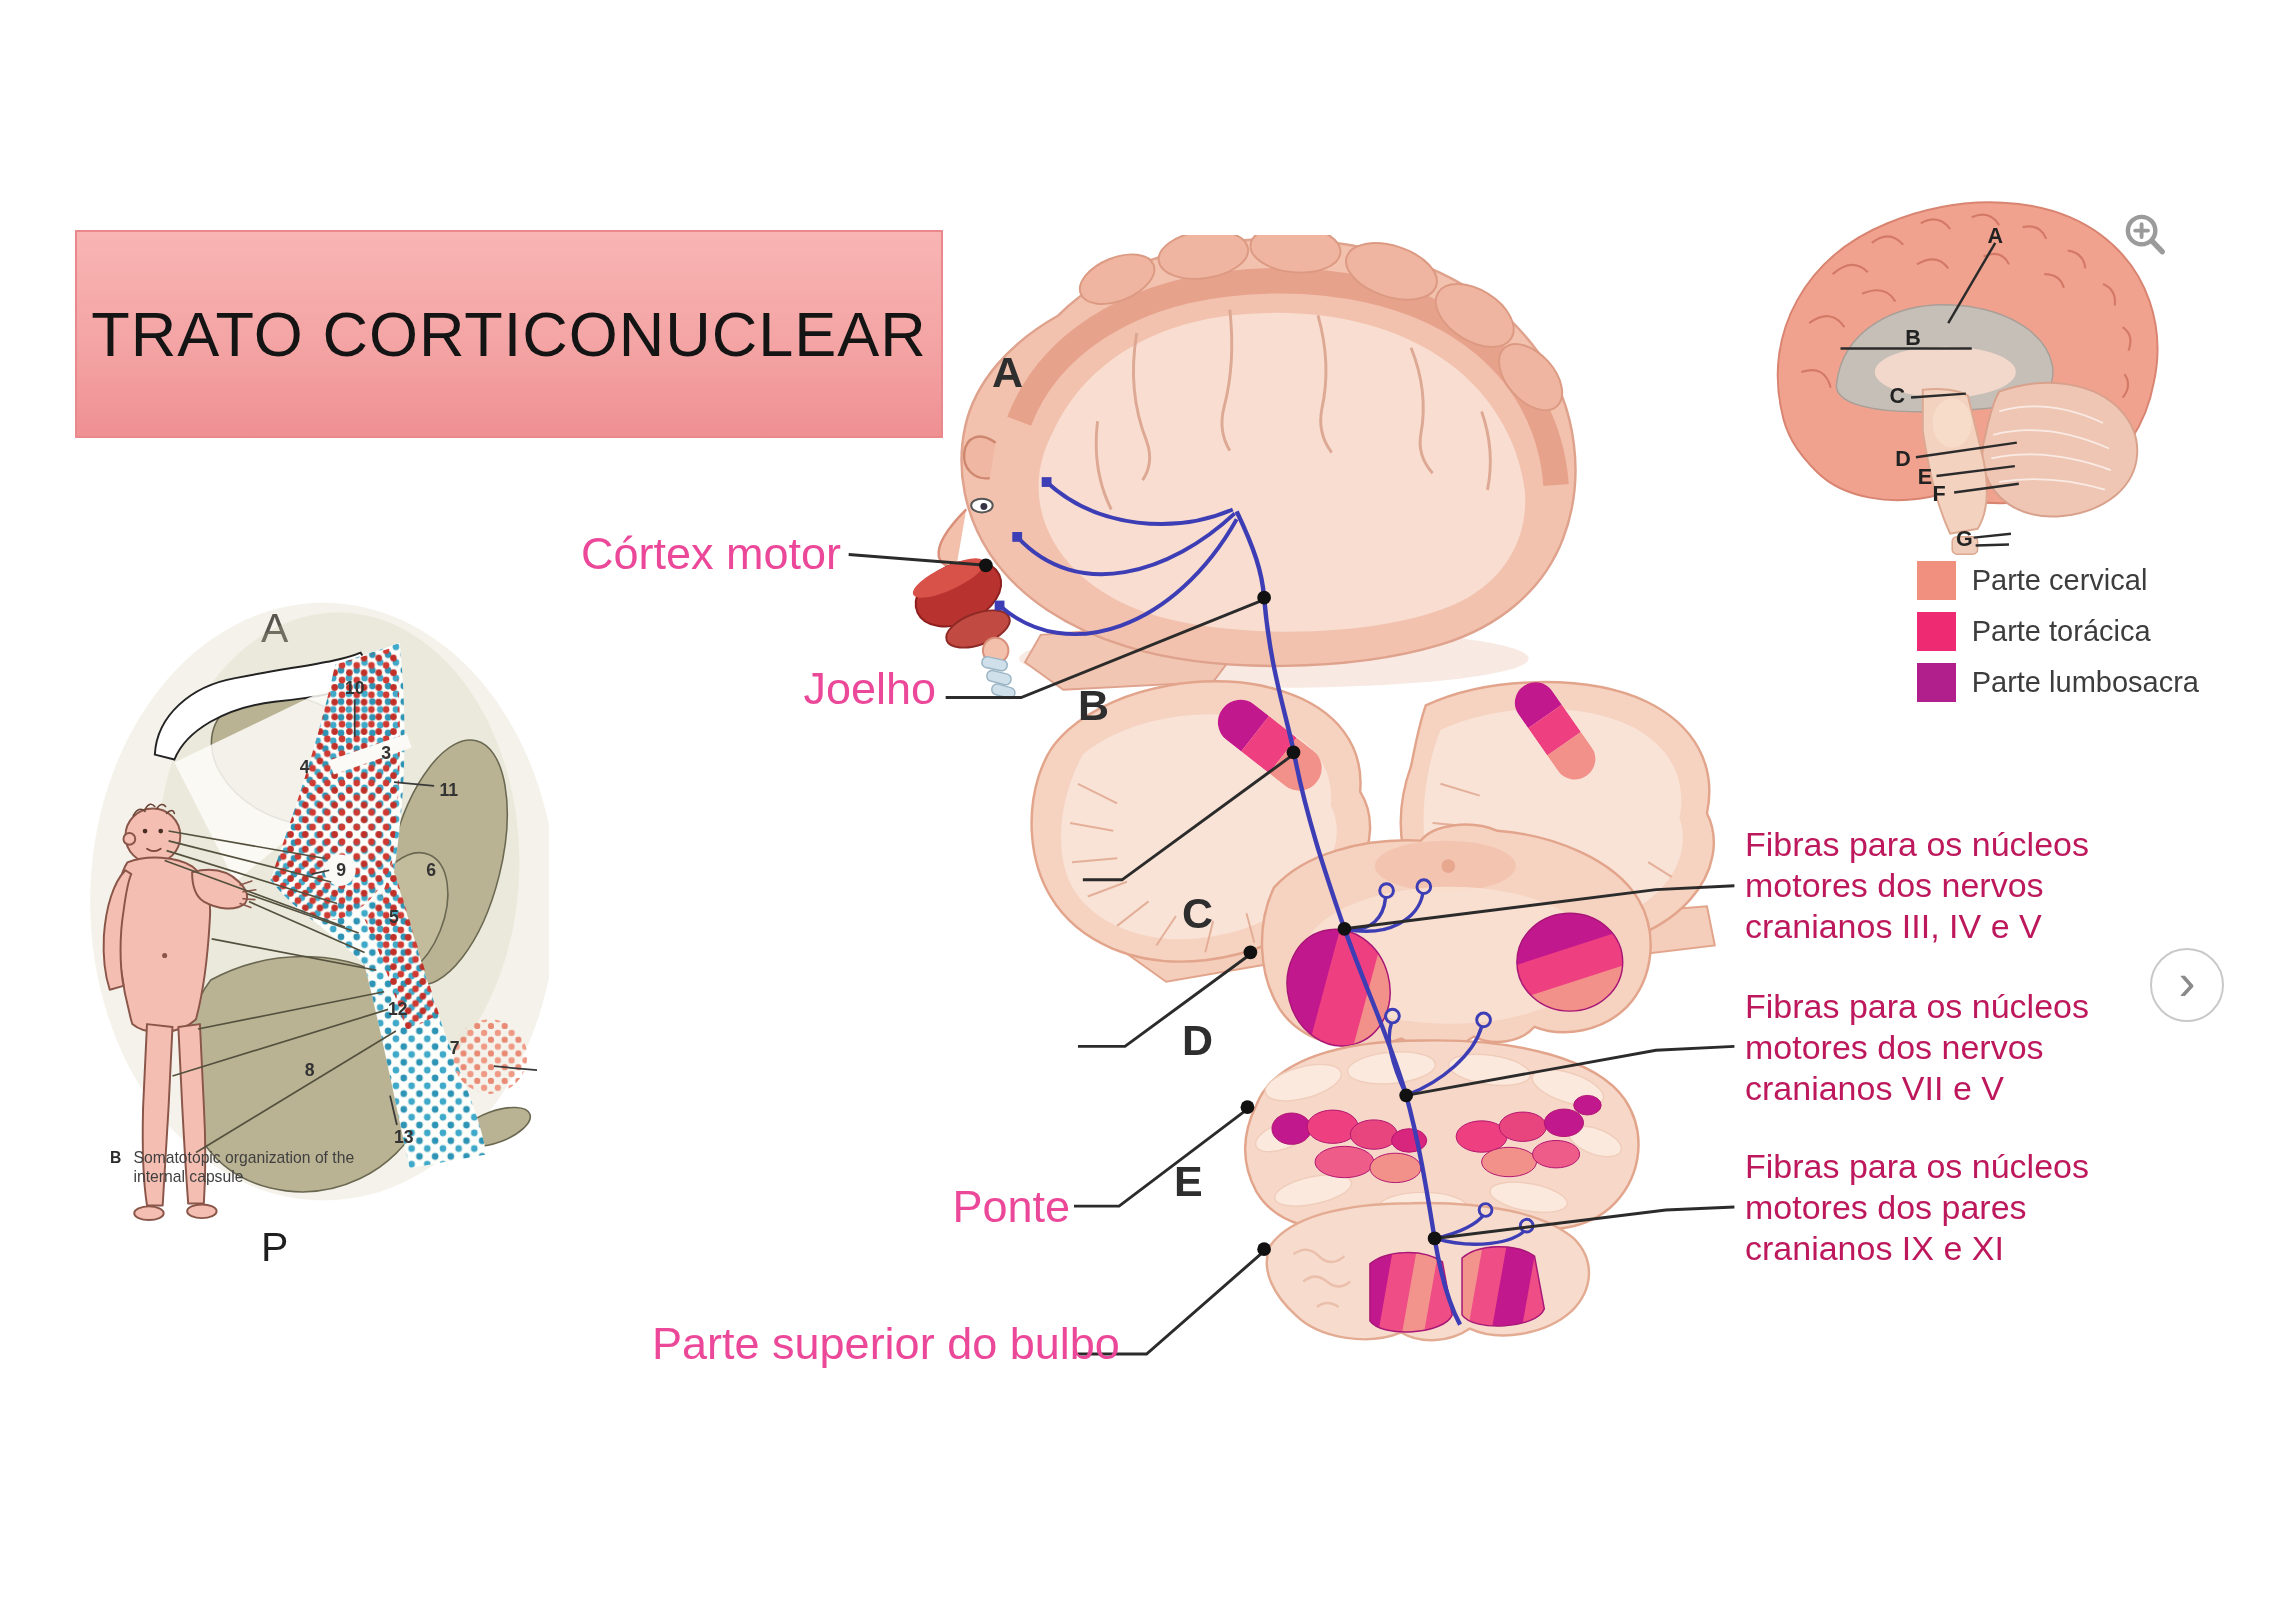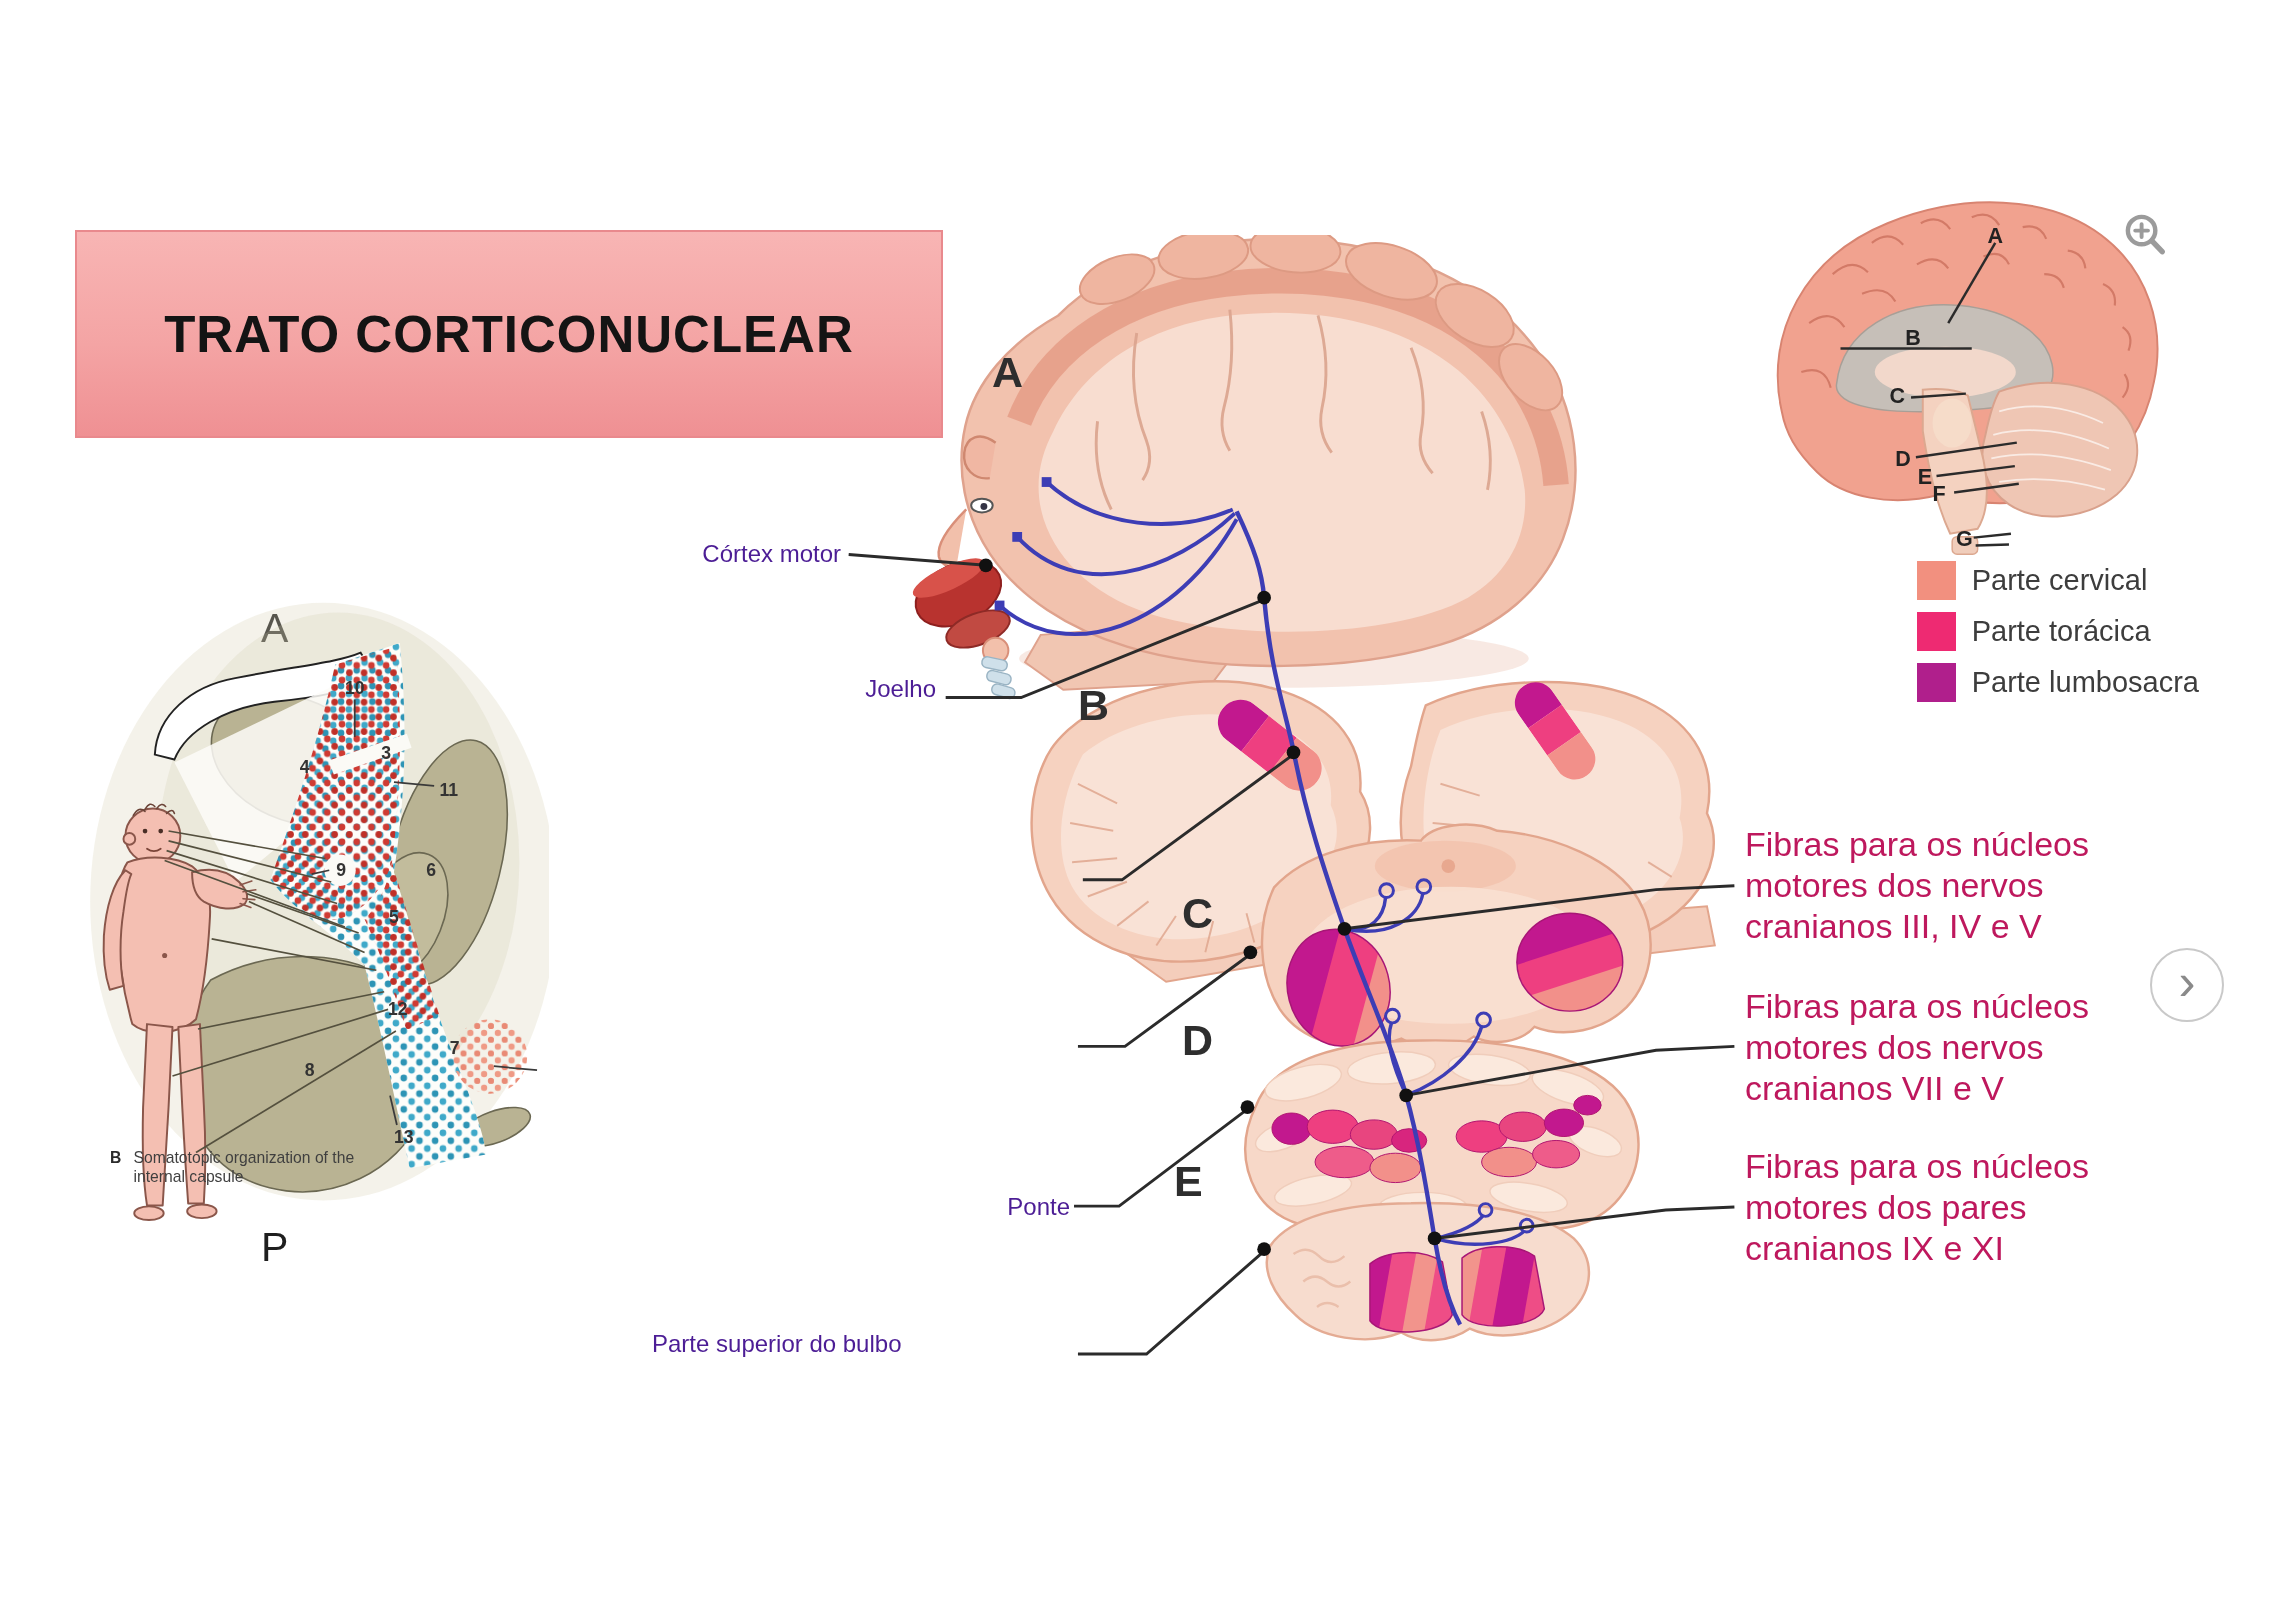--- a/index.html
+++ b/index.html
@@ -3,23 +3,23 @@
 <meta charset="utf-8">
 <style>
   html,body{margin:0;padding:0;background:#fff;}
   .stage{position:relative;width:2293px;height:1621px;background:#ffffff;overflow:hidden;
          font-family:"Liberation Sans", sans-serif;}
   .abs{position:absolute;}
   
   .title-box{left:75px;top:230px;width:864px;height:204px;
              background:linear-gradient(180deg,#f8b5b4 0%,#f4a4a4 55%,#ef9093 100%);
              border:2px solid #e9898d;display:flex;align-items:center;justify-content:center;}
-  .title-box span{font-size:51px;font-weight:700;color:#141414;letter-spacing:1px;}
+  .title-box span{font-size:63px;font-weight:400;color:#141414;letter-spacing:1px;}
   
-  .lbl{font-size:24px;color:#4c1d95;line-height:44px;}
+  .lbl{font-size:45px;color:#ec4899;line-height:44px;}
   .lbl.r{text-align:right;}
   .sec-letter{font-size:43px;font-weight:600;color:#2e2e2e;line-height:43px;}
   .big-letter{font-size:41px;color:#1f1f1f;line-height:41px;}
   .rblock div{font-size:34px;color:#be185d;line-height:41px;white-space:nowrap;}
   
   .caption{left:110px;top:1149px;width:247px;padding-left:23.5px;font-size:15.7px;color:#3f3f3f;line-height:18.6px;}
   .caption .prefix{position:absolute;left:0;top:0;font-weight:bold;color:#2b2b2b;}
   
   .legend{left:1917px;top:561px;display:flex;flex-direction:column;gap:12px;}
   .legend-row{display:flex;align-items:center;gap:15.7px;}

